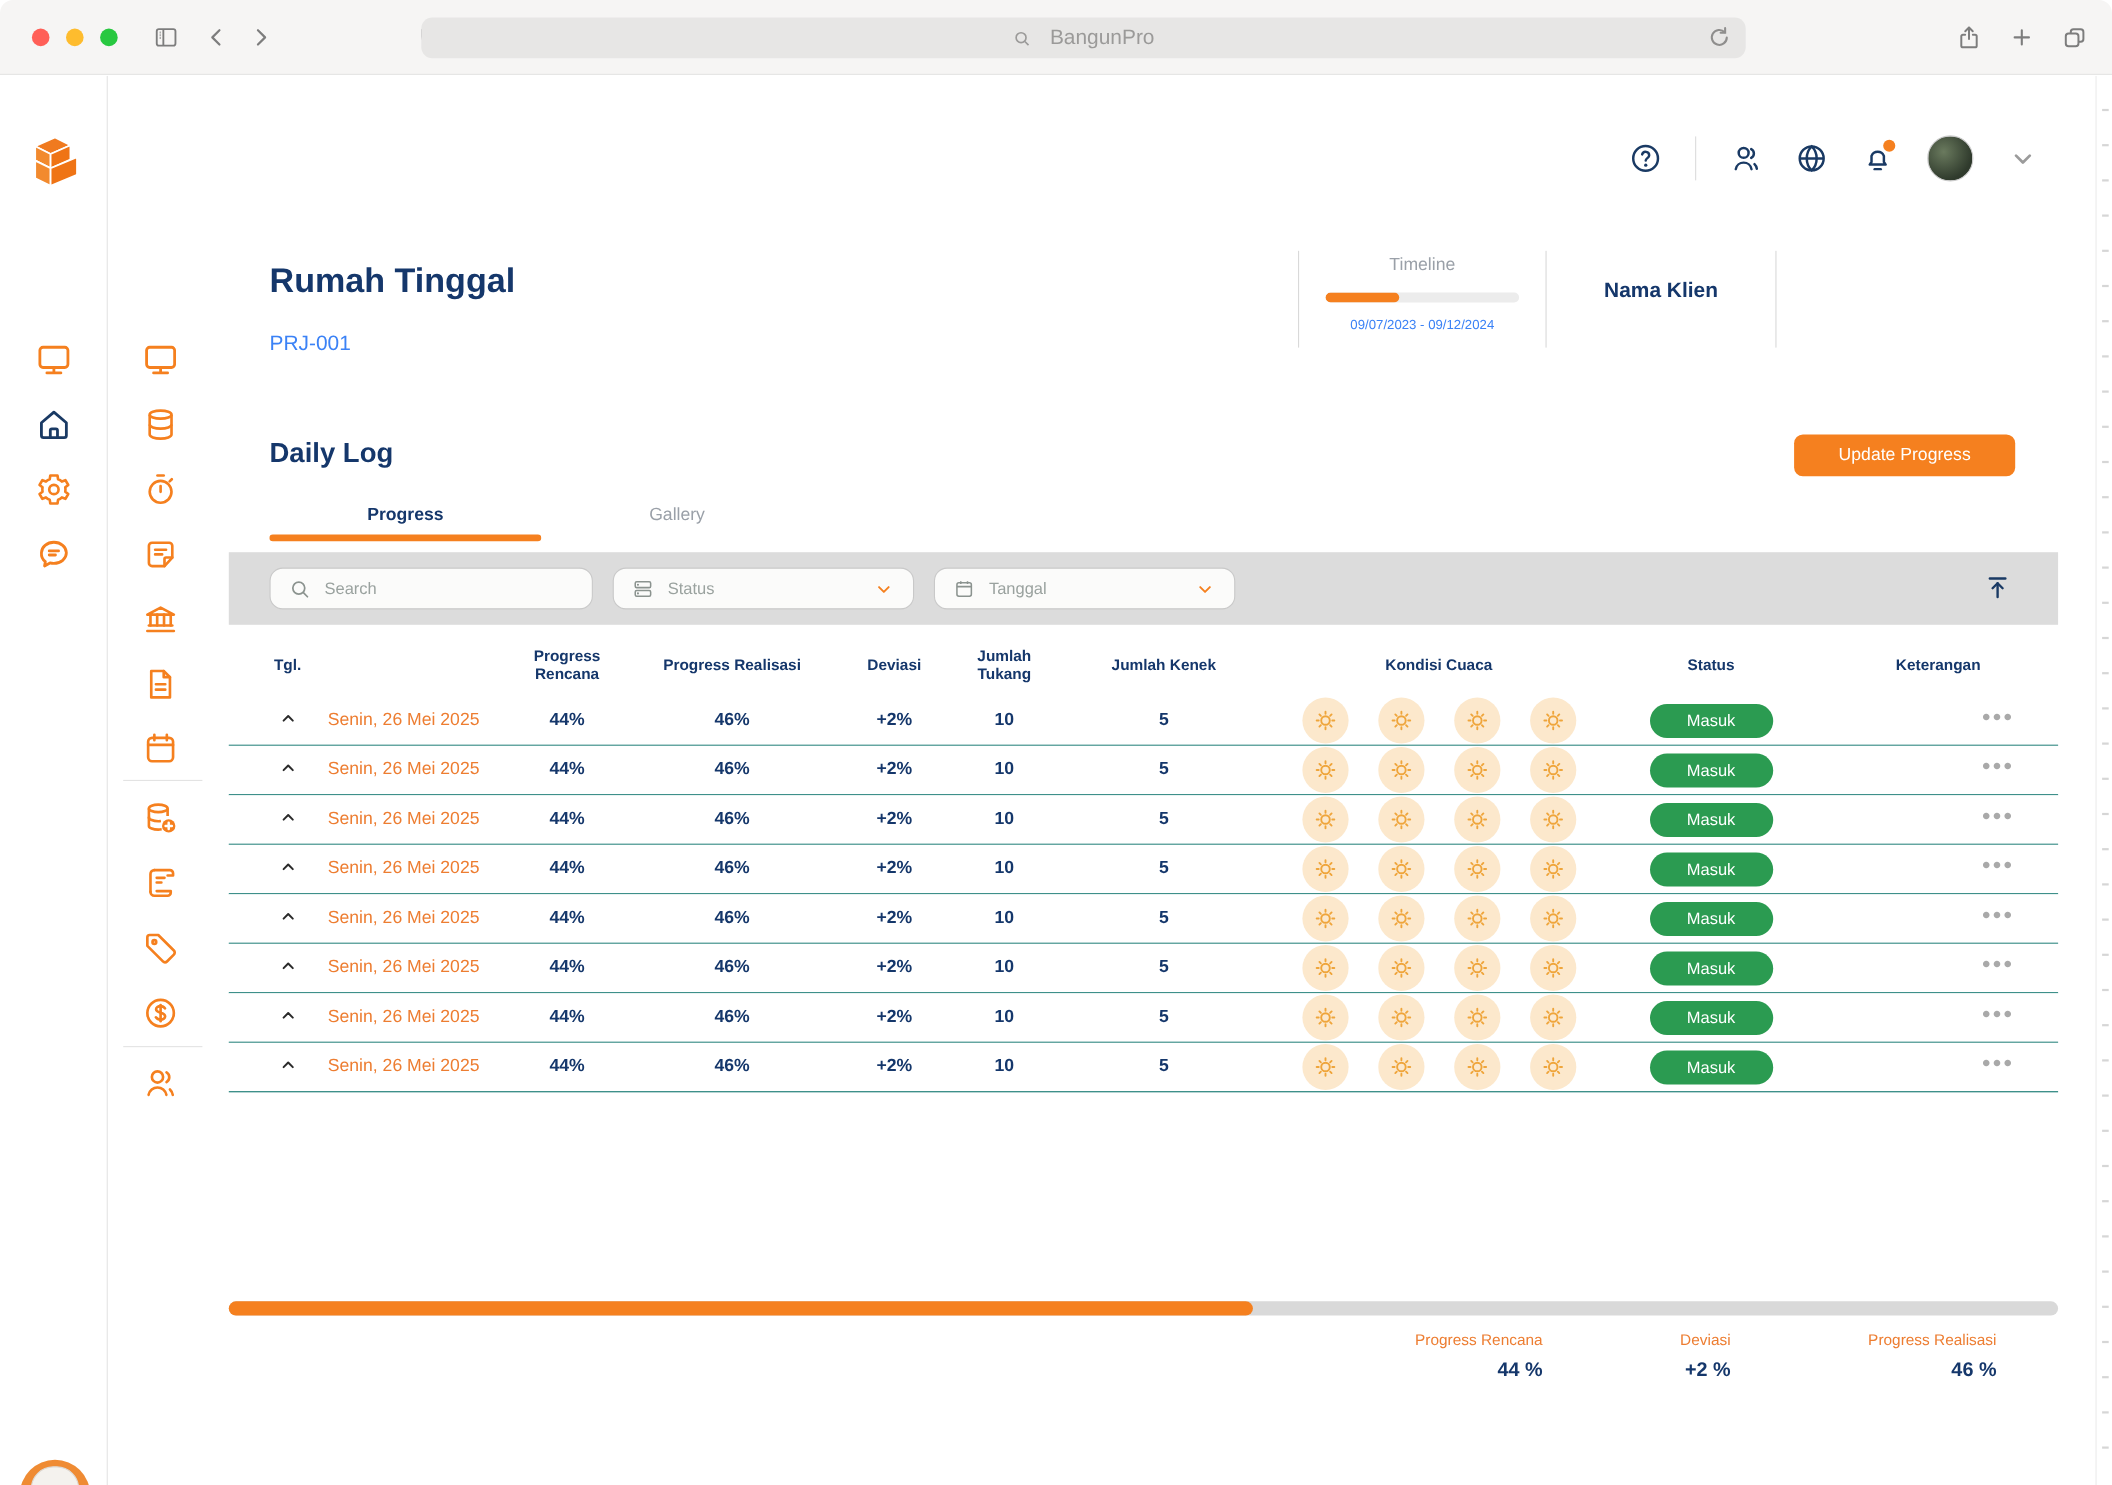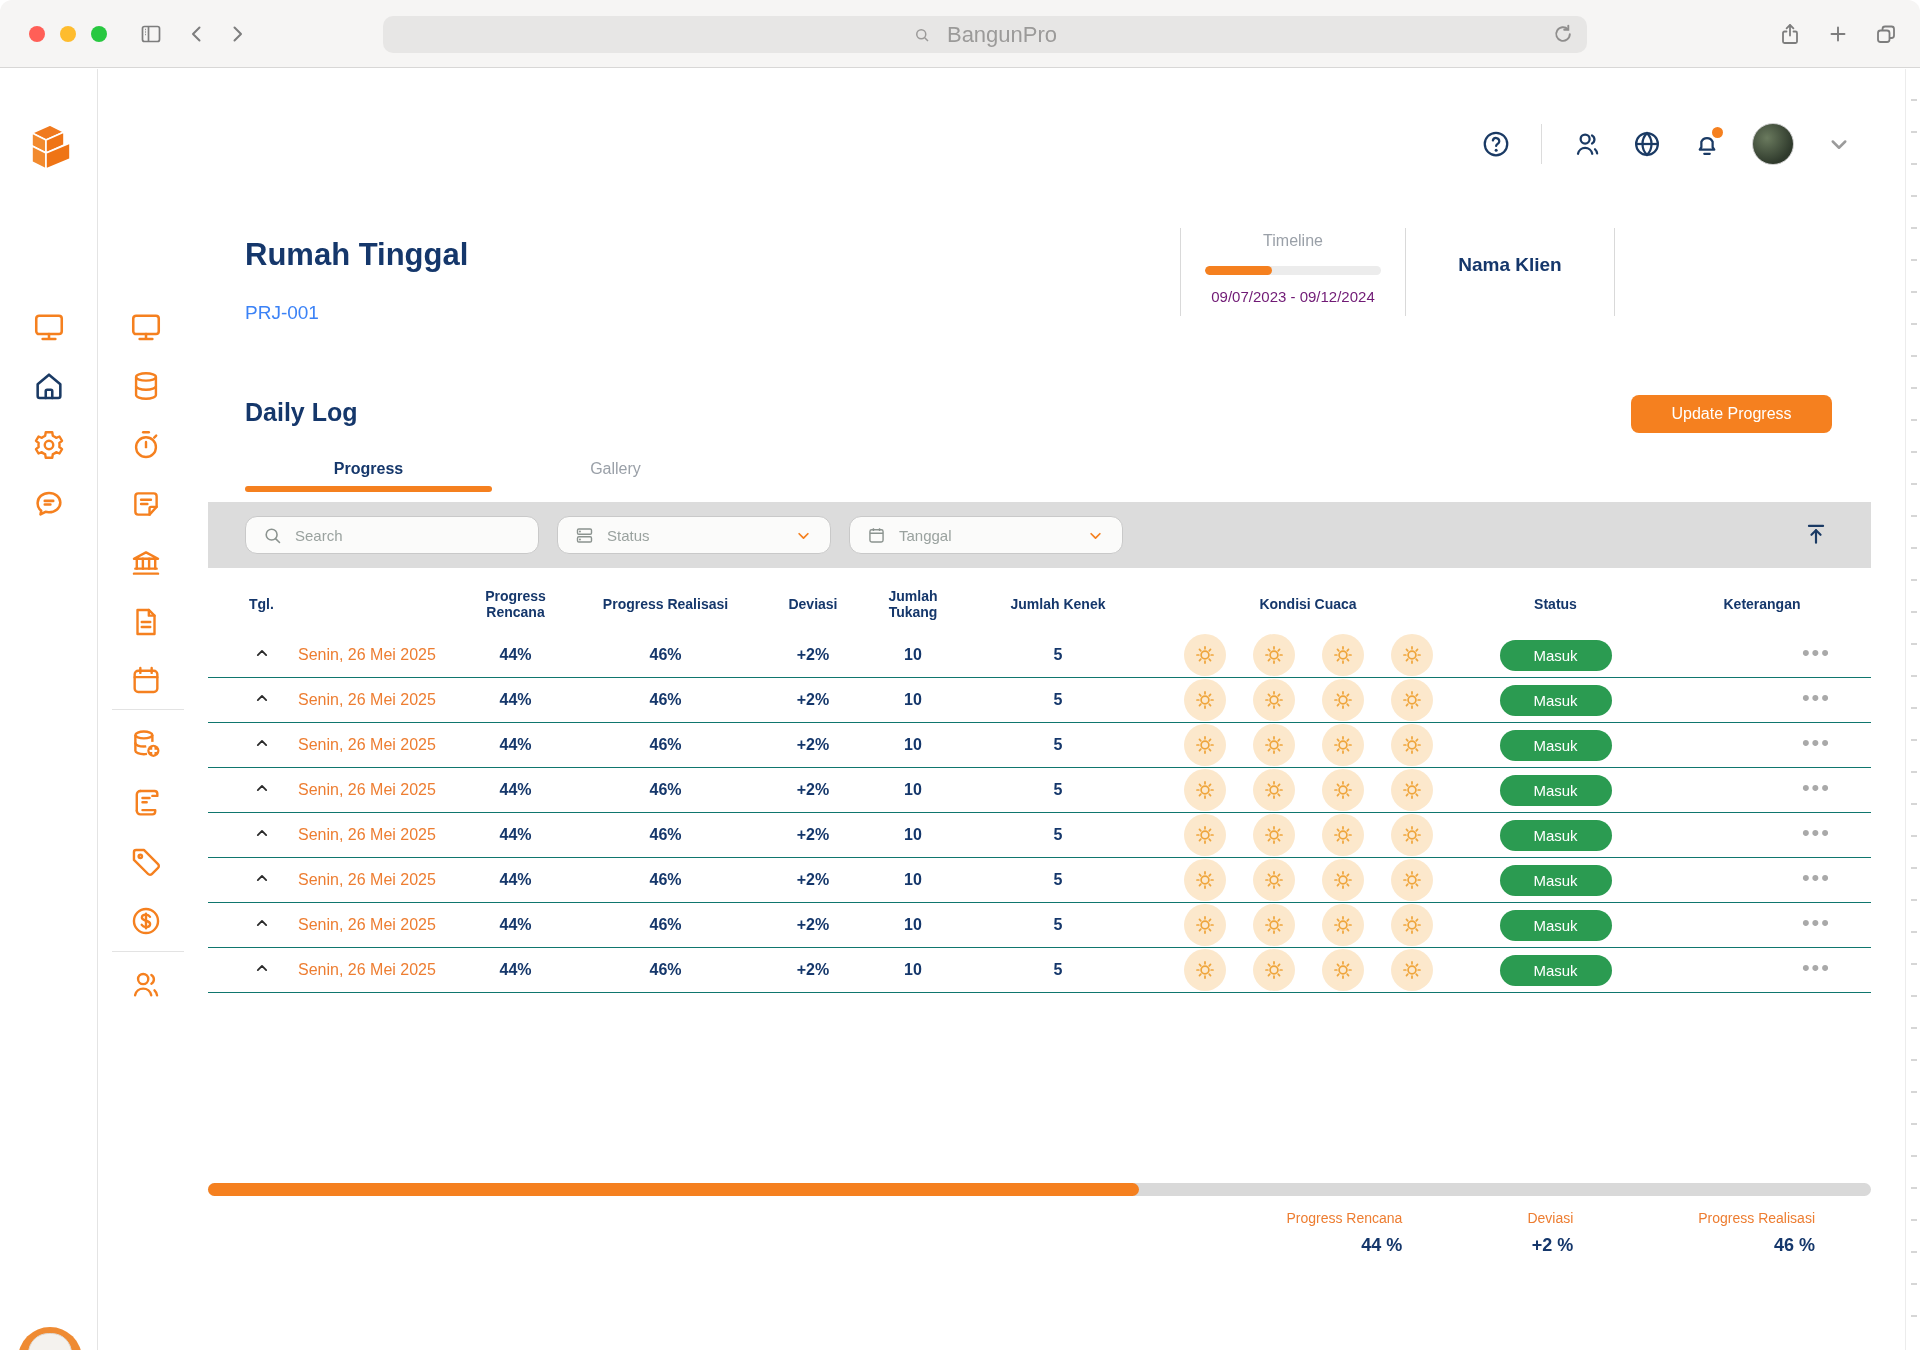--- a/index.html
+++ b/index.html
@@ -10,21 +10,21 @@
   .chrome { position:absolute; left:0; top:0; width:1920px; height:68px;
     background:#f6f5f4; border-bottom:1px solid #d8d7d6;
     border-radius:12px 12px 0 0; display:flex; align-items:center; }
   .traffic { display:flex; gap:15px; margin-left:29px; }
   .light { width:16px; height:16px; border-radius:50%; }
   .l-red{background:#ff5f57;} .l-yellow{background:#febc2e;} .l-green{background:#28c840;}
   .chrome-ic { color:#7d7d7d; display:flex; align-items:center; justify-content:center; background:none; border:none; }
   .chrome-ic svg { width:24px; height:24px; }
   .url-pill { position:absolute; left:383px; top:16px; width:1204px; height:37px;
     background:#e7e6e5; border-radius:10px; display:flex; align-items:center; justify-content:center;
-    color:#9b9a99; font-size:22px; gap:16px; }
+    color:#9b9a99; font-size:19px; gap:16px; }
   .url-reload { position:absolute; right:12px; top:6px; color:#8f8e8d; }
   .chrome-right { position:absolute; right:22px; top:0; height:68px; display:flex; align-items:center; gap:24px; }
 
   
   .rail1 { position:absolute; left:0; top:69px; width:98px; height:1281px; border-right:1px solid #e4e4e4; background:#fff; }
   .logo { position:absolute; left:24px; top:50px; }
   .rail-ic { position:absolute; width:34px; height:34px; color:#f5801f; }
   .rail-ic svg { width:100%; height:100%; }
   .rail-ic.navy { color:#1a3a64; }
   .rail2 { position:absolute; left:98px; top:69px; width:100px; height:1281px; }
@@ -53,21 +53,21 @@
   .stats { position:absolute; left:1180px; top:228px; height:88px; display:flex; align-items:stretch; }
   .stat-block { display:flex; flex-direction:column; align-items:center; justify-content:flex-start; }
   .stat-label { font-size:16px; color:#9aa0a8; margin-top:4px; }
   .stat-vline { width:1px; background:#d9d9d9; margin:0 0; }
   .prog-row { display:flex; align-items:center; gap:10px; margin-top:8px; }
   .pie { width:42px; height:42px; border-radius:50%;
     background:conic-gradient(#f5801f 8deg 80deg, #ececec 80deg 368deg); }
   .prog-val { font-size:36px; font-weight:bold; color:#15376b; letter-spacing:-1px; }
   .tl-bar { width:176px; height:9px; border-radius:5px; background:#ececec; margin-top:16px; position:relative; overflow:hidden; }
   .tl-fill { position:absolute; left:0; top:0; height:100%; border-radius:5px; background:#f5801f; }
-  .tl-dates { font-size:15px; color:#701a75; margin-top:13px; }
+  .tl-dates { font-size:12px; color:#3b82f6; margin-top:13px; }
   .client-name { font-size:19px; font-weight:bold; color:#15376b; margin-top:26px; }
 
   
   .dl-title { position:absolute; left:245px; top:398px; font-size:25px; font-weight:bold; color:#15376b;text-align:right; }
   .update-btn { position:absolute; left:1631px; top:395px; width:201px; height:38px; background:#f5801f;
     border:none; border-radius:8px; color:#fff; font-size:16px; font-family:inherit; }
   .tabs { position:absolute; left:245px; top:460px; display:flex; }
   .tab { width:247px; text-align:center; font-size:16px; padding-bottom:14px; position:relative; color:#9aa0a8; }
   .tab.active { color:#15376b; font-weight:bold; }
   .tab.active::after { content:""; position:absolute; left:0; bottom:0; width:100%; height:6px; border-radius:3px; background:#f5801f; }

